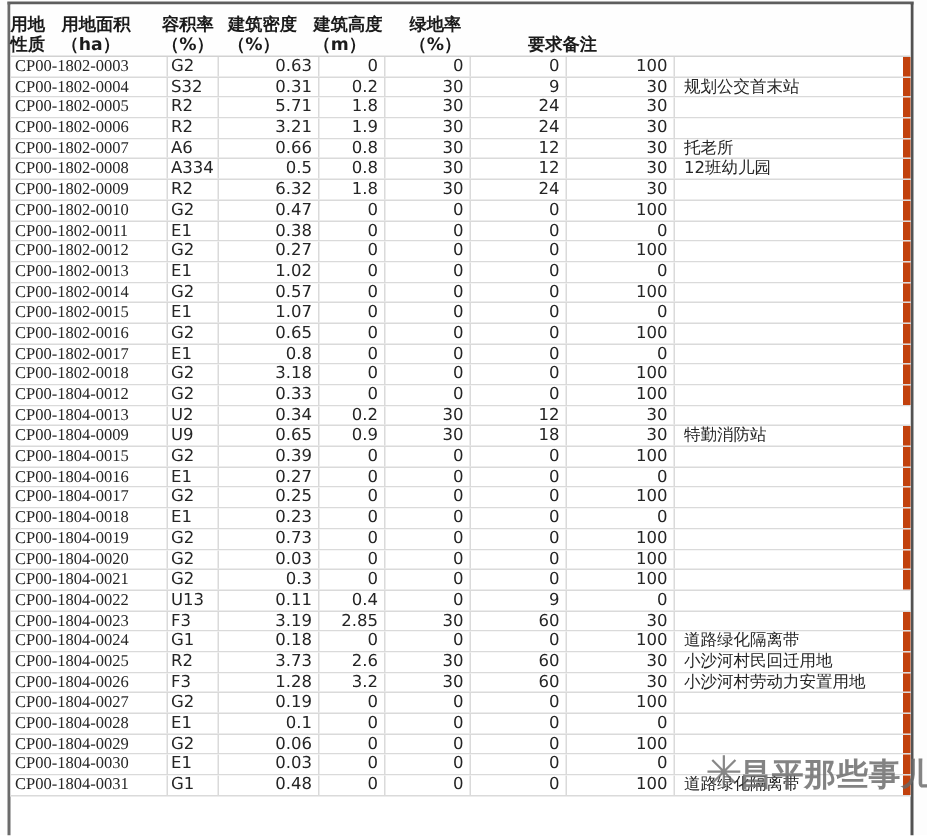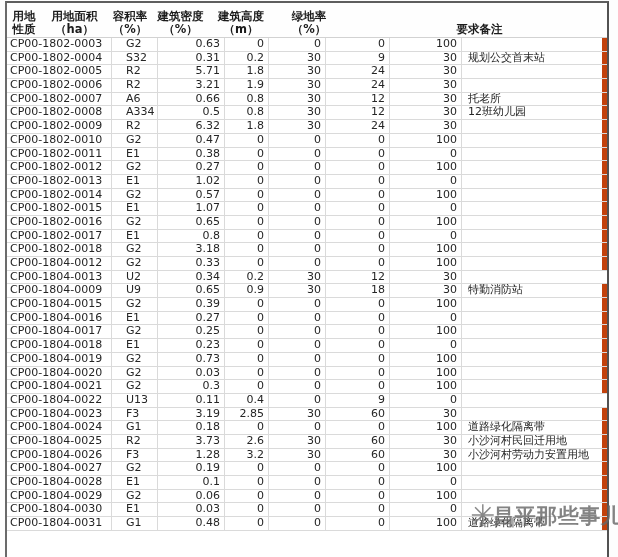--- a/index.html
+++ b/index.html
@@ -21,43 +21,43 @@
   .thead{
     display:flex;height:35px;box-sizing:border-box;
     font-weight:bold;font-size:11.5px;color:#1b1b1b;
     border-bottom:1px solid #d2d2d2;background:#fefefe;
   }
   .th{
     display:flex;flex-direction:column;justify-content:flex-end;
     box-sizing:border-box;padding-bottom:1px;
   }
   .th span{display:block;line-height:13px;white-space:nowrap;}
-  .th.center span{text-align:center;}
+  .th.center span{text-align:left;}
   .th.left{padding-left:3px;}
-  .c8.th{padding-left:7px;text-align:center;}
+  .c8.th{padding-left:7px;}
   
   .tr{
     display:flex;height:13.69px;box-sizing:border-box;
     border-bottom:1px solid #dadada;
     font-size:11px;color:#252525;background:#ffffff;
   }
   .td{
     box-sizing:border-box;border-right:1px solid #dadada;
     line-height:12.5px;white-space:nowrap;overflow:hidden;
   }
   .c1{width:105px;}
   .c2{width:34px;}
   .c3{width:67px;}
   .c4{width:44px;}
   .c5{width:57px;}
   .c6{width:64px;}
   .c7{width:72px;}
   .c8{flex:1;}
-  .td.c1{padding-left:3px;}
-  .td.c2{padding-left:2px;margin-left:12px;}
+  .td.c1{padding-left:3px;font-family:Liberation Serif, serif;}
+  .td.c2{padding-left:2px;}
   .td.c3,.td.c4,.td.c5,.td.c6,.td.c7{text-align:right;padding-right:4px;}
   .td.c8{padding-left:6px;border-right:5px solid #c2410c;}
   
   .watermark{
     position:absolute;left:470px;top:499px;
     display:flex;align-items:center;
     color:rgba(104,104,104,0.85);
     pointer-events:none;
   }
   .wm-logo{

